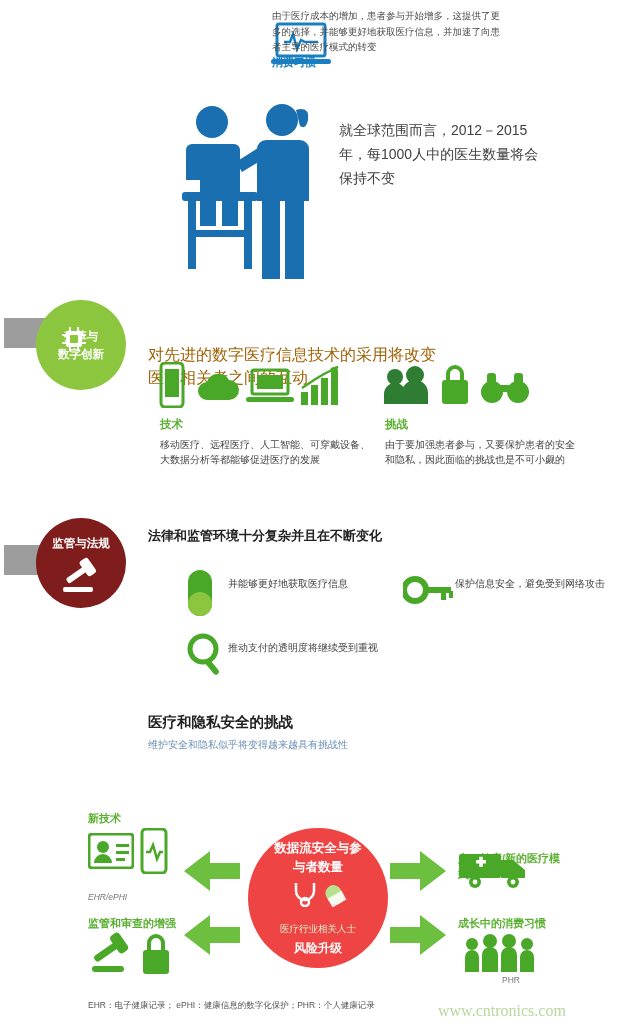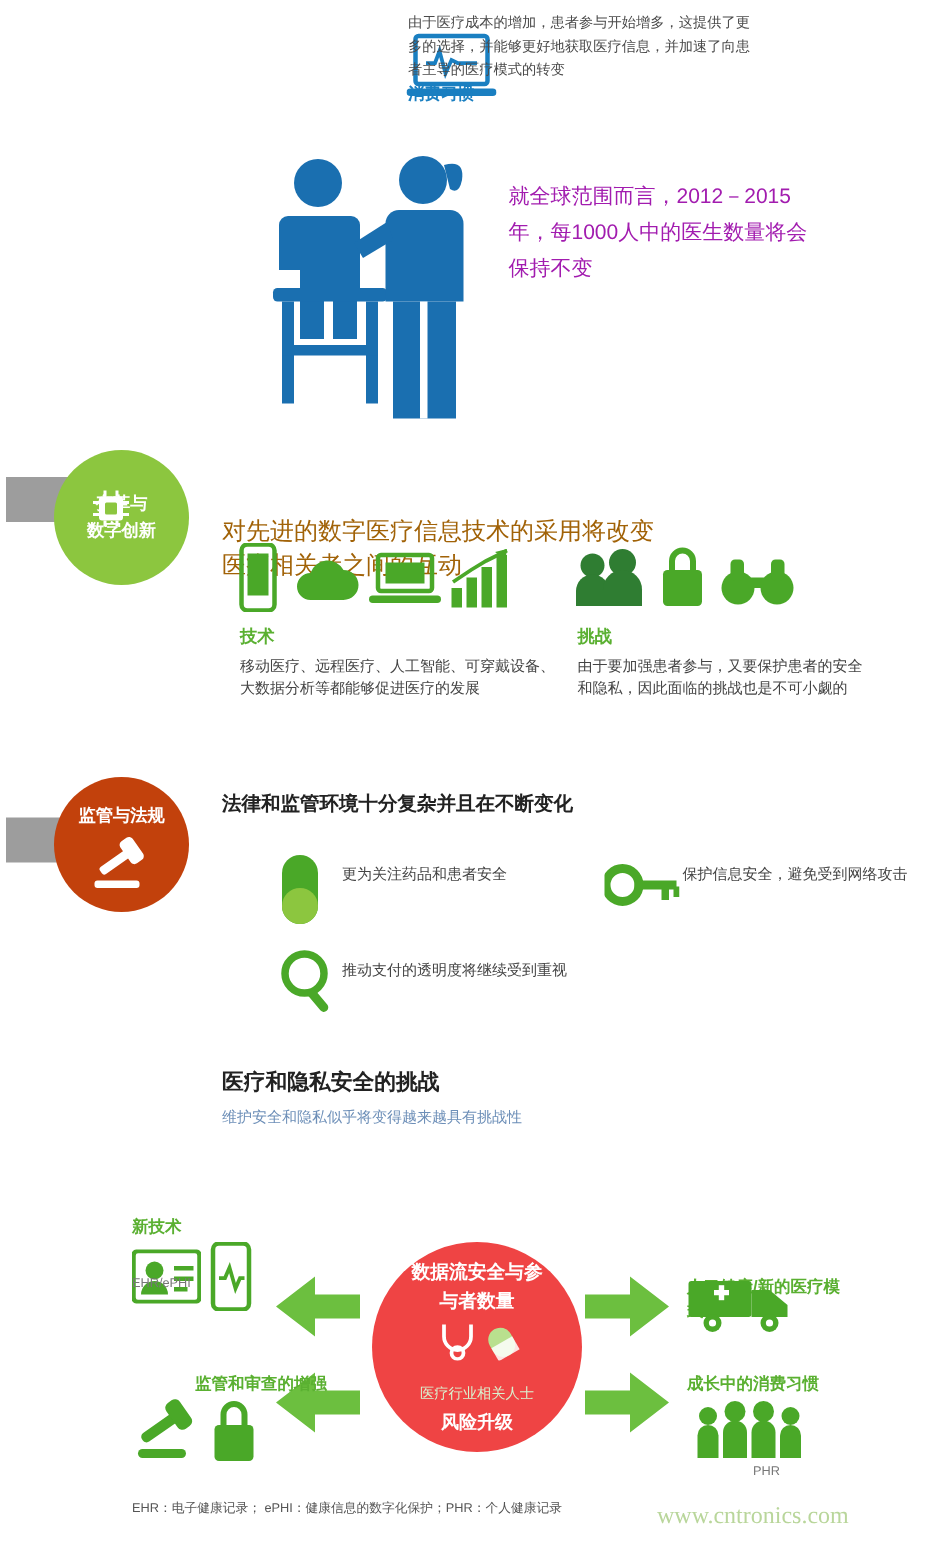--- a/index.html
+++ b/index.html
@@ -20,58 +20,58 @@
   #consumer-title{font-size:11px;font-weight:bold;color:#1a7fc1;margin-bottom:3px;}
   #consumer-text{font-size:9.5px;line-height:15.5px;color:#4a4a4a;}
 
   
   #laptop-icon{left:271px;top:22px;}
 
   
   #doctor-illu{left:170px;top:100px;}
 
   
-  #global-stat{left:339px;top:118px;width:205px;font-size:14px;line-height:24px;color:#a21caf;}
+  #global-stat{left:339px;top:118px;width:205px;font-size:14px;line-height:24px;color:#404040;}
 
   
   #sec1-tab{left:4px;top:318px;width:44px;height:30px;background:#9d9d9d;}
   #sec1-badge{left:36px;top:300px;width:90px;height:90px;border-radius:50%;
       background:#8cc63f;color:#fff;display:flex;align-items:center;justify-content:center;text-align:center;}
   #sec1-badge span{font-size:11.5px;line-height:18px;font-weight:bold;}
   #sec1-title{left:148px;top:300px;width:290px;}
   #sec1-tech-title{left:160px;top:417px;}
   #sec1-tech-text{left:160px;top:437px;width:215px;}
   #sec1-chal-title{left:385px;top:417px;}
   #sec1-chal-text{left:385px;top:437px;width:190px;}
 
   
   #sec2-tab{left:4px;top:545px;width:44px;height:30px;background:#9d9d9d;}
   #sec2-badge{left:36px;top:518px;width:90px;height:90px;border-radius:50%;
-      background:#c2410c;color:#fff;display:flex;flex-direction:column;align-items:center;justify-content:flex-start;padding-top:18px;box-sizing:border-box;}
+      background:#7f1d1d;color:#fff;display:flex;flex-direction:column;align-items:center;justify-content:flex-start;padding-top:18px;box-sizing:border-box;}
   #sec2-badge span{font-size:11.5px;font-weight:bold;}
   #sec2-title{left:148px;top:525px;width:320px;}
   #sec2-p1{left:228px;top:576px;width:170px;}
   #sec2-p2{left:455px;top:576px;width:150px;}
   #sec2-p3{left:228px;top:640px;width:170px;}
 
   
   #sec3-title{left:148px;top:712px;}
   #sec3-sub{left:148px;top:738px;font-size:10px;color:#6d8fb8;}
 
   
   #wheel{left:248px;top:828px;width:140px;height:140px;border-radius:50%;background:#ef4444;
      color:#fff;text-align:center;display:flex;flex-direction:column;align-items:center;justify-content:center;}
   #wheel .w1{font-size:12.5px;line-height:19px;font-weight:bold;}
   #wheel .w2{font-size:9.5px;margin-top:16px;color:#d9f2cf;}
   #wheel .w3{font-size:12px;font-weight:bold;margin-top:4px;}
 
   .quad-label{font-size:11px;font-weight:bold;color:#5ab031;line-height:16px;}
   #q-tl{left:88px;top:810px;width:120px;}
   #q-tr{left:458px;top:810px;width:110px;margin-top:40px;}
-  #q-bl{left:88px;top:915px;width:130px;text-align:right;}
+  #q-bl{left:88px;top:915px;width:130px;}
   #q-br{left:458px;top:915px;width:120px;}
   .sub-label{font-size:8.5px;color:#777;}
 
   #footnote{left:88px;top:1000px;font-size:8.5px;color:#555;}
   #watermark{left:438px;top:1002px;font-size:16px;color:#b9d69b;font-family:"Liberation Serif",serif;}
 </style>
 </head>
 <body>
 
 <div class="abs" id="laptop-icon">
@@ -208,21 +208,21 @@
   </svg>
 </div>
 <div class="abs mid-cn" id="sec2-title">法律和监管环境十分复杂并且在不断变化</div>
 
 <div class="abs" style="left:178px;top:568px;">
   <svg width="44" height="50" viewBox="0 0 44 50">
     <rect x="10" y="2" width="24" height="46" rx="12" fill="#4aa828"></rect>
     <rect x="10" y="24" width="24" height="24" rx="12" fill="#8cc63f"></rect>
   </svg>
 </div>
-<div class="abs body-cn" id="sec2-p1">更为关注药品和患者安全</div>
+<div class="abs body-cn" id="sec2-p1">并能够更好地获取医疗信息</div>
 
 <div class="abs" style="left:403px;top:576px;">
   <svg width="50" height="28" viewBox="0 0 50 28">
     <circle cx="12" cy="14" r="11" fill="none" stroke="#4aa828" stroke-width="6"></circle>
     <rect x="20" y="11" width="28" height="6" fill="#4aa828"></rect>
     <rect x="38" y="15" width="5" height="9" fill="#4aa828"></rect>
     <rect x="46" y="15" width="4" height="7" fill="#4aa828"></rect>
   </svg>
 </div>
 <div class="abs body-cn" id="sec2-p2">保护信息安全，避免受到网络攻击</div>
@@ -277,21 +277,21 @@
     <rect x="28" y="18" width="13" height="3" fill="#4aa828"></rect>
     <rect x="28" y="25" width="9" height="3" fill="#4aa828"></rect>
   </svg>
 </div>
 <div class="abs" style="left:140px;top:828px;">
   <svg width="28" height="46" viewBox="0 0 28 46">
     <rect x="2" y="1" width="24" height="44" rx="4" fill="none" stroke="#4aa828" stroke-width="3"></rect>
     <polyline points="6,24 10,24 13,17 17,31 20,24 23,24" fill="none" stroke="#4aa828" stroke-width="2.5"></polyline>
   </svg>
 </div>
-<div class="abs sub-label" style="left:88px;top:850px;">EHR/ePHI</div>
+<div class="abs sub-label" style="left:88px;top:892px;font-style:italic;">EHR/ePHI</div>
 
 <div class="abs quad-label" id="q-tr">人口健康/新的医疗模式</div>
 <div class="abs" style="left:458px;top:848px;">
   <svg width="74" height="42" viewBox="0 0 74 42">
     <rect x="1" y="6" width="42" height="24" rx="2" fill="#4aa828"></rect>
     <path d="M43 12 h12 l12 10 v8 h-24 z" fill="#4aa828"></path>
     <rect x="18" y="12" width="10" height="3.5" fill="#ffffff"></rect>
     <rect x="21.2" y="8.8" width="3.6" height="10" fill="#ffffff"></rect>
     <circle cx="17" cy="34" r="6" fill="#4aa828"></circle>
     <circle cx="17" cy="34" r="2.4" fill="#ffffff"></circle>

